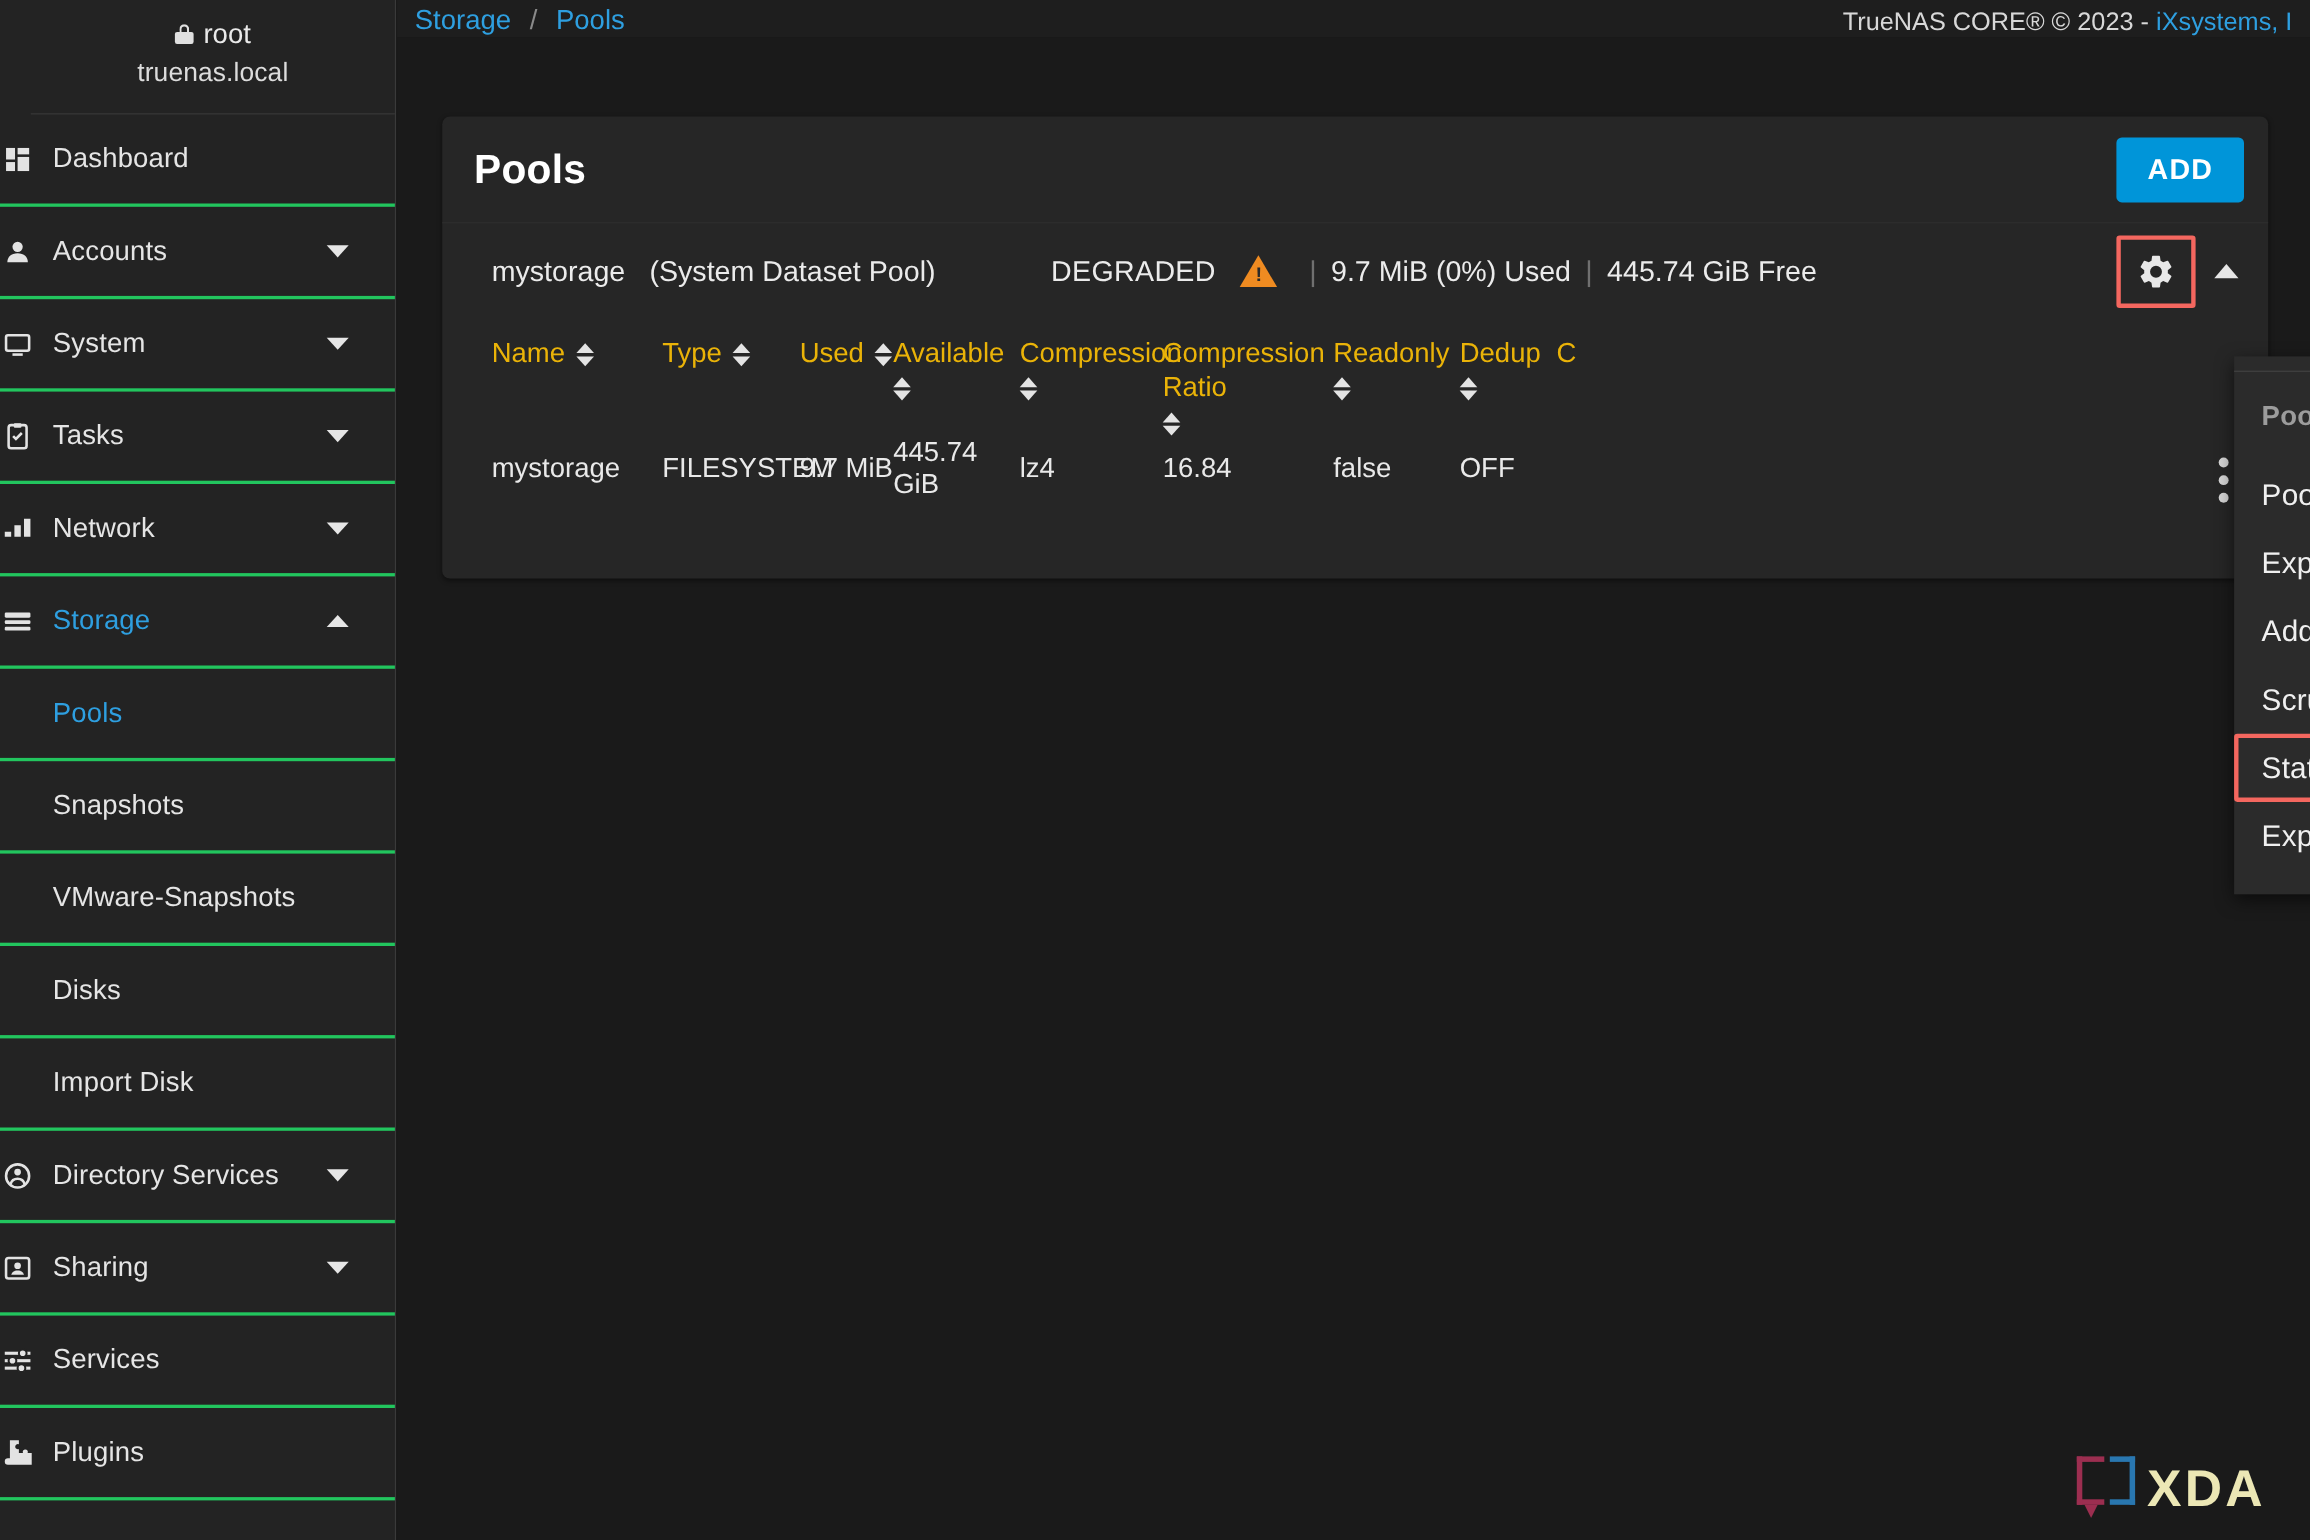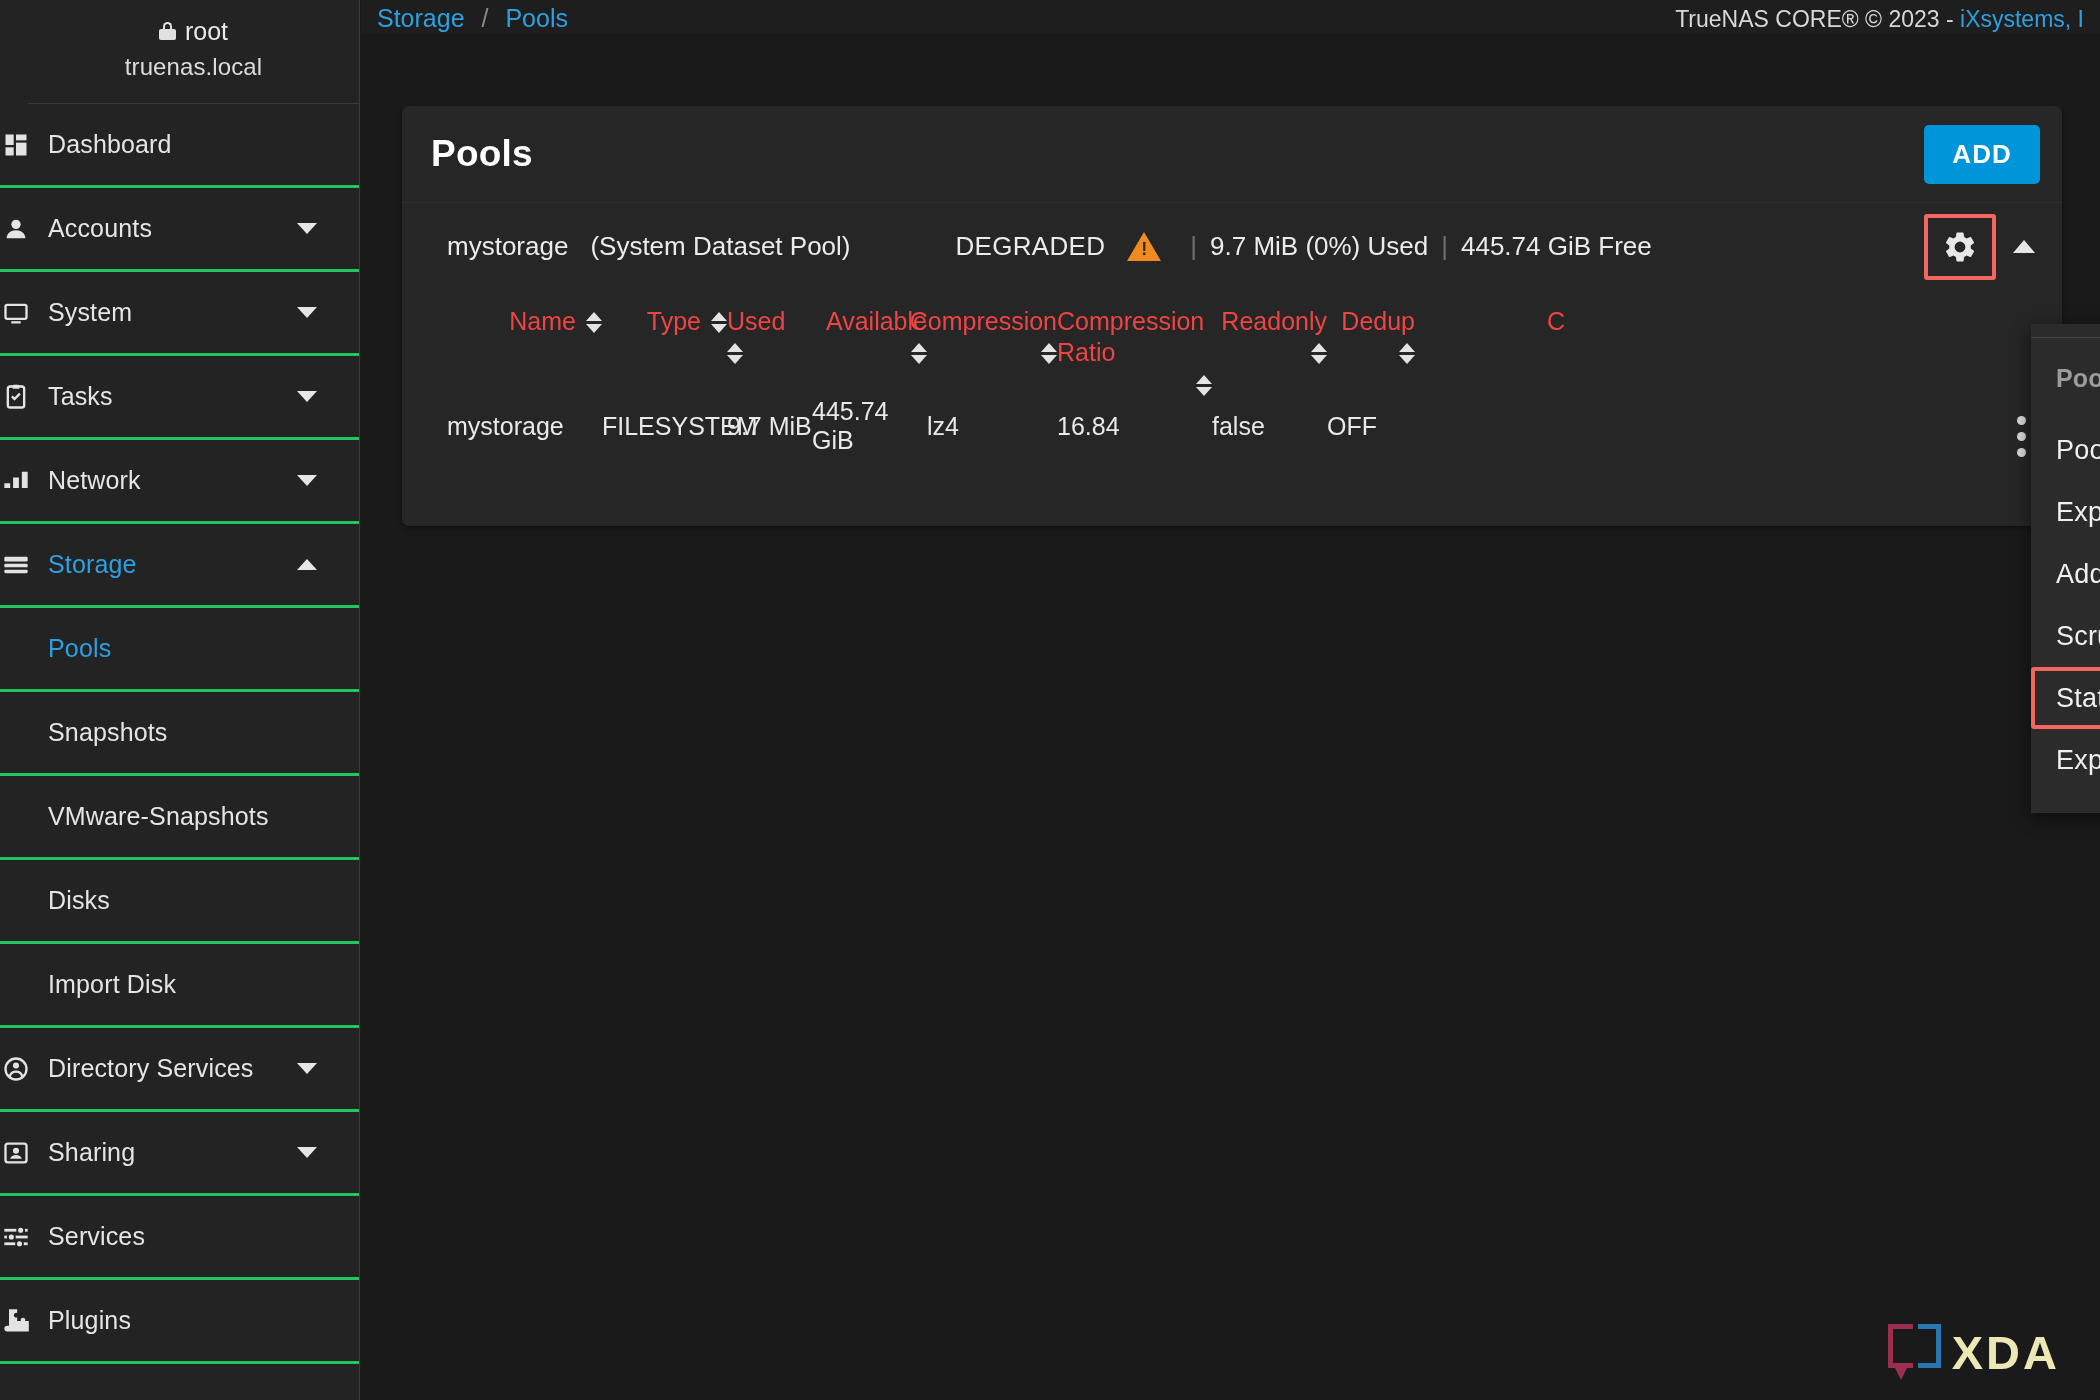--- a/index.html
+++ b/index.html
@@ -272,27 +272,26 @@
     padding: 0 0 0 45px;
   }
   #table-head {
     display: flex;
     align-items: flex-start;
     height: 104px;
     padding-top: 16px;
   }
   #table-head .th {
     font-size: 25px;
-    color: #ef4444;
+    color: #eab308;
     display: flex;
     flex-wrap: wrap;
     align-items: flex-start;
     gap: 0 10px;
     line-height: 1.25;
-    justify-content: flex-end;
   }
   .sort-arrows {
     display: inline-flex;
     flex-direction: column;
     gap: 3px;
     padding-top: 6px;
   }
   .sort-arrows .up {
     width: 0; height: 0;
     border-left: 8px solid transparent;
@@ -312,21 +311,21 @@
     height: 64px;
   }
   #table-body-row .td {
     font-size: 25px;
     color: #e9e9e9;
   }
 
   
   .c-name  { width: 155px; }
   .c-type  { width: 125px; }
-  .c-used  { width: 85px; flex-direction: column; }
+  .c-used  { width: 85px; }
   .c-avail { width: 115px; }
   .c-comp  { width: 130px; }
   .c-ratio { width: 155px; }
   .c-ro    { width: 115px; }
   .c-dedup { width: 88px; }
   .c-cmt   { width: 150px; }
 
   #row-kebab {
     position: absolute;
     right: 36px;

